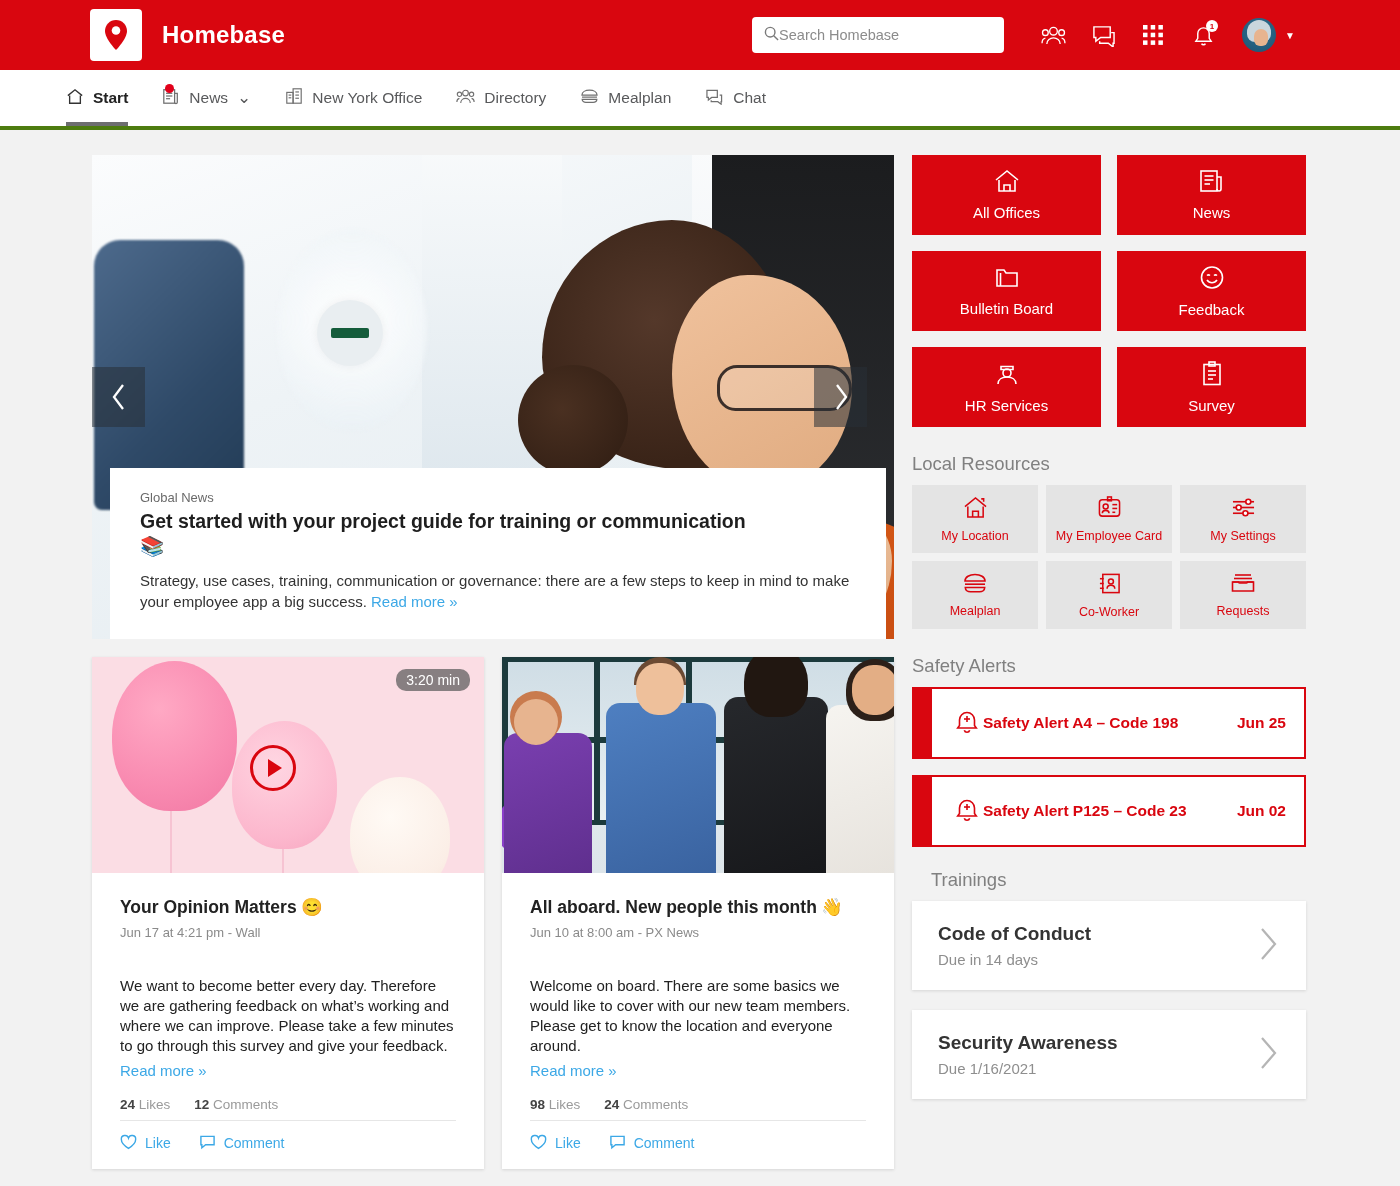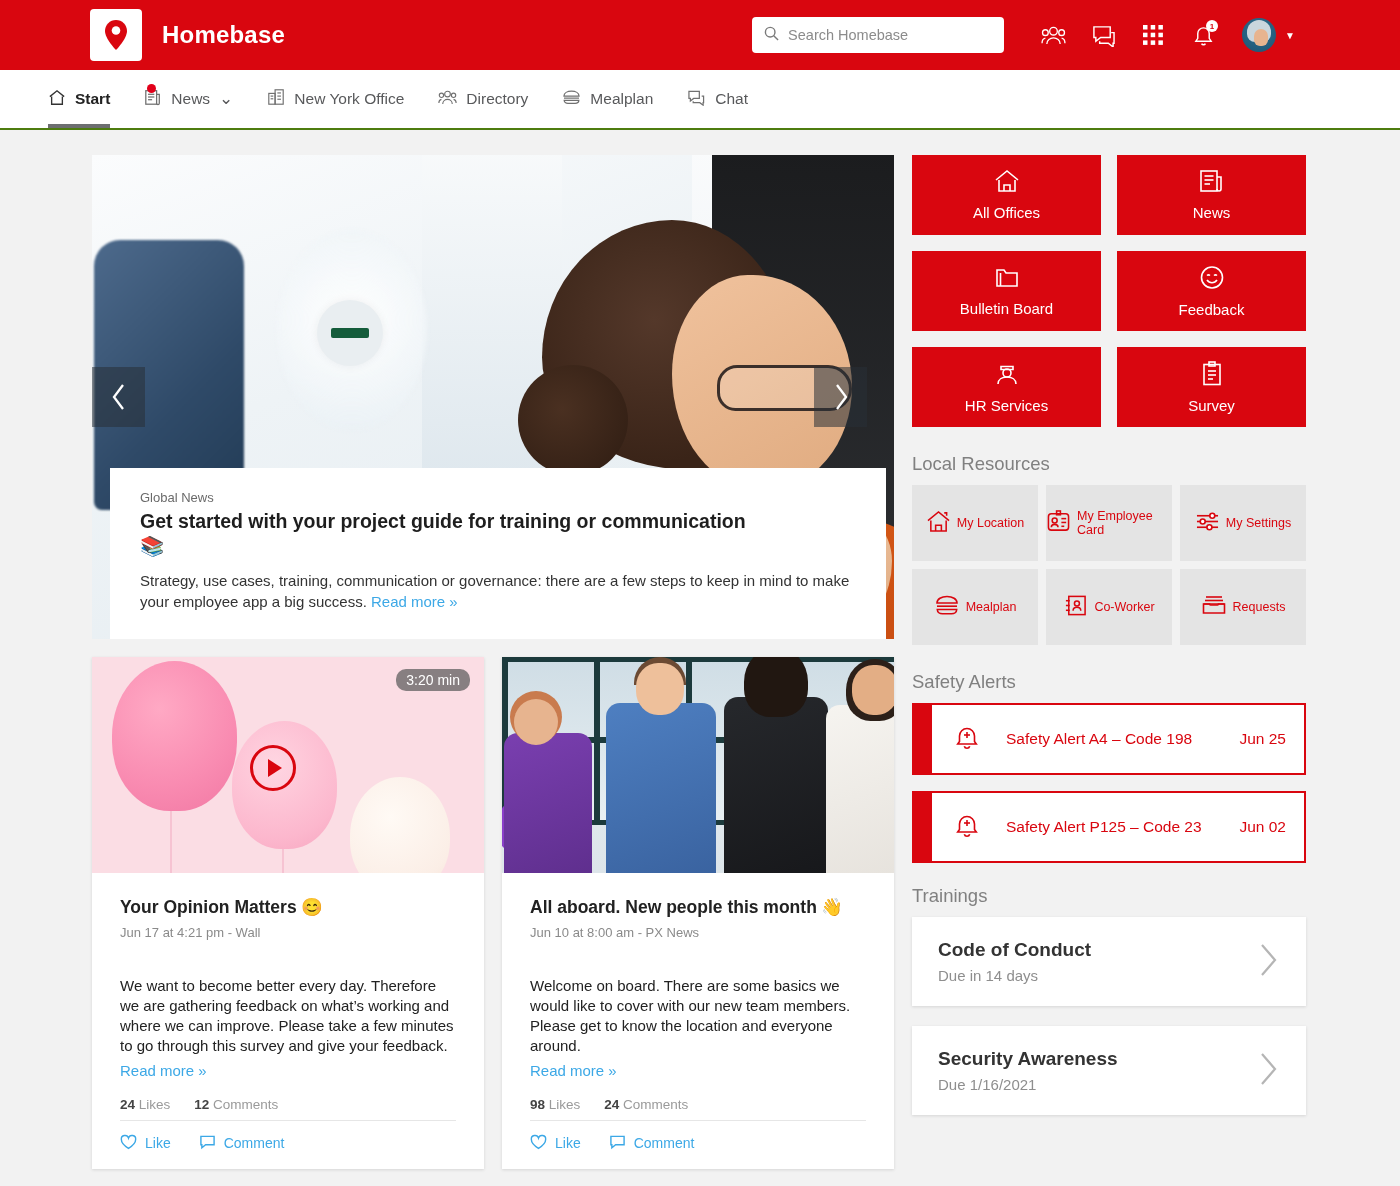--- a/index.html
+++ b/index.html
@@ -22,21 +22,21 @@
     width: 52px; height: 52px; background: #fff; border-radius: 4px;
     display: flex; align-items: center; justify-content: center;
   }
   .brand-title { color: #fff; font-size: 24px; font-weight: bold; letter-spacing: .2px; }
 
   .topbar-right {
     margin-left: auto; display: flex; align-items: center; gap: 0;
   }
   .searchbox {
     width: 252px; height: 36px; background: #fff; border-radius: 4px;
-    display: flex; align-items: center; gap: 9px; padding: 0 12px;
+    display: flex; align-items: center; padding: 0 12px;
     margin-right: 24px;
   }
   .searchbox .ph { color: #8b8b8b; font-size: 14.5px; }
   .hdr-icon {
     width: 36px; height: 36px; display: flex; align-items: center; justify-content: center;
     margin: 0 7px; position: relative; cursor: pointer;
   }
   .bell-badge {
     position: absolute; top: 3px; right: 3px;
     width: 12px; height: 12px; border-radius: 50%;
@@ -54,22 +54,22 @@
     background:#c9d6dd; border-radius:12px 12px 8px 8px;
   }
   .avatar::after{
     content:""; position:absolute; left:12px; top:11px; width:14px; height:17px;
     background:#e7b48f; border-radius:7px 7px 6px 6px;
   }
   .avatar-caret { margin-left: 9px; color: #fff; font-size: 10px; }
 
   
   .navbar {
-    height: 60px; background: #fff; border-bottom: 2px solid #4d7c0f;
-    display: flex; align-items: stretch; padding-left: 48px;
+    height: 60px; background: #fff; border-bottom: 4px solid #4d7c0f;
+    display: flex; align-items: stretch; padding-left: 66px;
   }
   .nav-item {
     display: flex; align-items: center; gap: 9px;
     padding: 0 17px; color: #58595b; font-size: 15.5px;
     cursor: pointer; position: relative;
   }
   .nav-item:first-child { padding-left: 0; }
   .nav-item.active { color: #222; font-weight: bold; }
   .nav-item.active::after {
     content: ""; position: absolute; left: 0; right: 17px; bottom: 0;
@@ -259,32 +259,32 @@
     gap: 7px; cursor: pointer;
   }
   .tile-label { font-size: 15px; }
 
   .side-heading {
     font-size: 18.5px; color: #808080; margin: 26px 0 10px 0;
   }
 
   .res-grid { display: grid; grid-template-columns: repeat(3,1fr); gap: 8px; }
   .res {
-    background: #e4e4e4; height: 76px;
-    display: flex; flex-direction: row; align-items: center; justify-content: center;
+    background: #e4e4e4; height: 68px;
+    display: flex; flex-direction: column; align-items: center; justify-content: center;
     gap: 6px; cursor: pointer;
   }
   .res-label { font-size: 12.5px; color: #d9060f; }
 
   .alert {
     display: flex; align-items: stretch; border: 2px solid #d9060f;
     background: #fff; height: 72px; margin-bottom: 16px; cursor: pointer;
   }
   .alert-bar { width: 18px; background: #d9060f; flex: none; }
-  .alert-inner { flex: 1; display: flex; align-items: center; padding: 0 18px 0 22px; gap: 26px; }
+  .alert-inner { flex: 1; display: flex; align-items: center; padding: 0 18px 0 22px; gap: 3px; font-weight: bold; }
   .alert-title { font-size: 15.5px; color: #d9060f; flex: 1; }
   .alert-date { font-size: 15.5px; color: #d9060f; }
 
   .training {
     background: #fff; box-shadow: 0 1px 3px rgba(0,0,0,.12);
     padding: 22px 26px; margin-bottom: 20px;
     display: flex; align-items: center; cursor: pointer;
   }
   .tr-text { flex: 1; }
   .tr-title { font-size: 19px; font-weight: bold; color: #333; }
@@ -761,21 +761,21 @@
               <path d="M10.3 22.2a2.8 2.8 0 0 0 5.4 0"></path>
               <line x1="13" y1="8" x2="13" y2="14"></line>
               <line x1="10" y1="11" x2="16" y2="11"></line>
             </svg>
         </span>
         <span class="alert-title">Safety Alert P125 – Code 23</span>
         <span class="alert-date">Jun 02</span>
       </div>
     </div>
 
-    <div class="side-heading" style="margin-top:22px;">Trainings</div>
+    <div class="side-heading" style="margin-top:22px;margin-left:19px;">Trainings</div>
 
     <div class="training">
       <div class="tr-text">
         <div class="tr-title">Code of Conduct</div>
         <div class="tr-due">Due in 14 days</div>
       </div>
       <span class="chev-r">
         <svg width="24" height="38" viewBox="0 0 24 38" fill="none" stroke="#b5b5b5" stroke-width="2.2">
             <path d="M6 4l13 15L6 34"></path>
           </svg>

